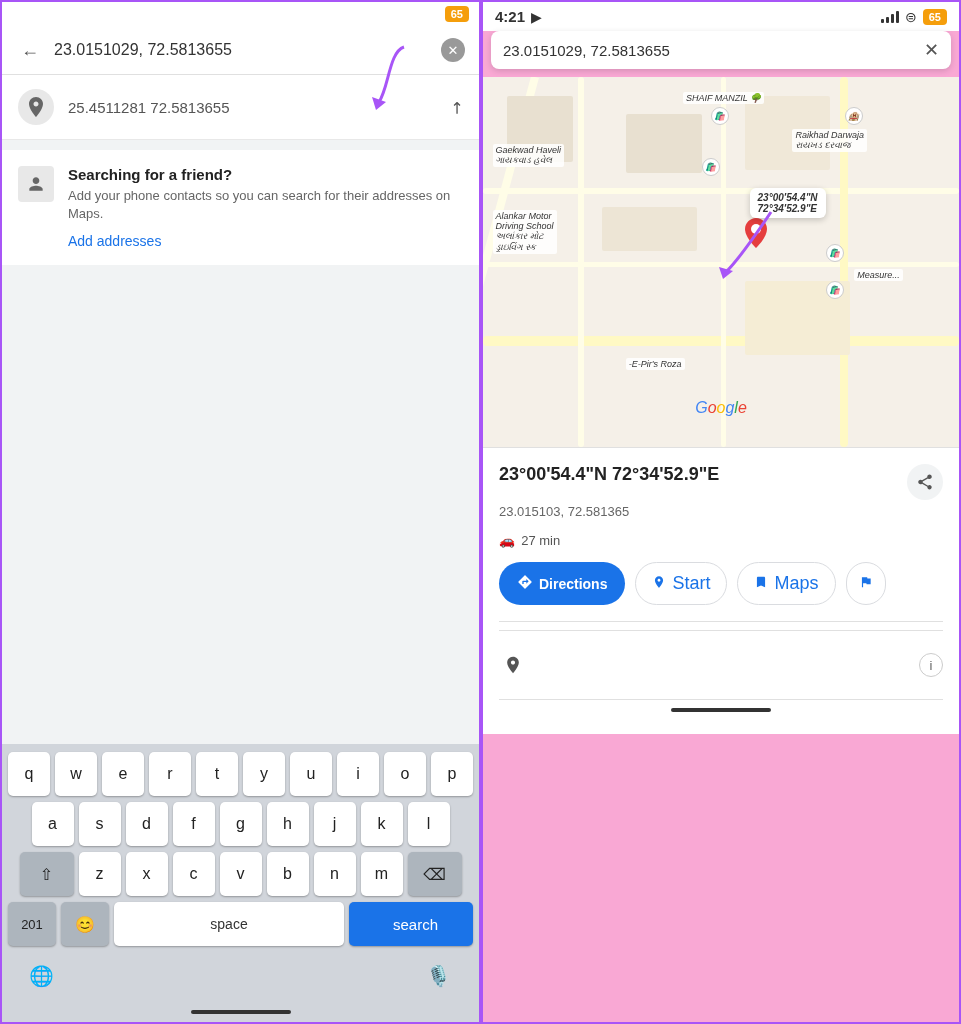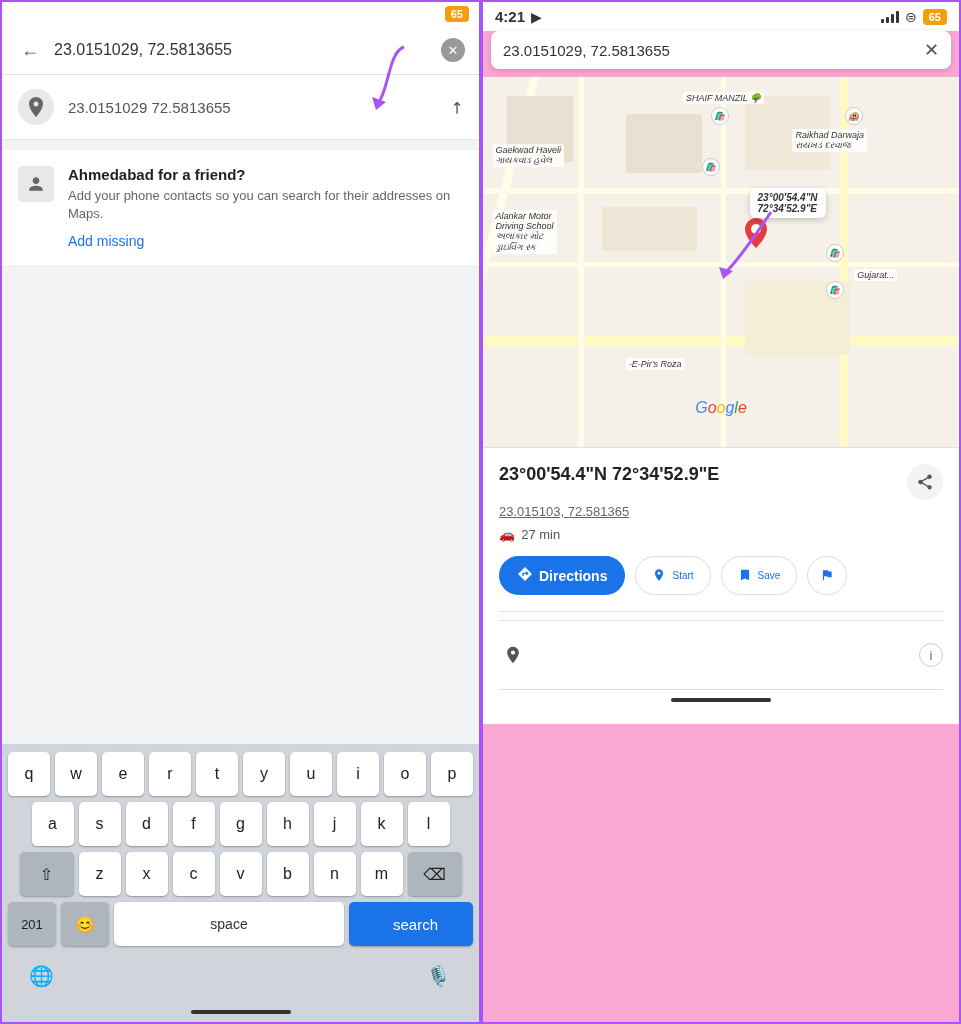--- a/index.html
+++ b/index.html
@@ -432,22 +432,21 @@
       align-items: center;
       justify-content: center;
       cursor: pointer;
       font-size: 16px;
       color: #555;
     }
 
     .location-decimal {
       font-size: 13px;
       color: #666;
-      margin-bottom: 8px;
-      text-decoration: underline;
+      margin-bottom: 14px;
     }
 
     .drive-info {
       font-size: 13px;
       color: #555;
       display: flex;
       align-items: center;
       gap: 6px;
       margin-bottom: 14px;
     }
@@ -472,21 +471,21 @@
       align-items: center;
       gap: 6px;
     }
 
     .btn-outline {
       background: white;
       color: #1a73e8;
       border: 1.5px solid #dadce0;
       border-radius: 24px;
       padding: 10px 16px;
-      font-size: 10px;
+      font-size: 18px;
       font-weight: 500;
       cursor: pointer;
       display: flex;
       align-items: center;
       gap: 6px;
     }
 
     .divider {
       height: 1px;
       background: #e0e0e0;
@@ -580,34 +579,34 @@
     <path d="M 70 5 C 55 10, 55 45, 45 60" stroke="#a855f7" stroke-width="3" fill="none"></path>
     <polygon points="38,55 42,68 52,60" fill="#a855f7"></polygon>
   </svg>
 
   <div class="suggestion-row">
     <div class="suggestion-icon">
       <svg width="16" height="20" viewBox="0 0 16 20" fill="none">
         <path d="M8 0C4.13 0 1 3.13 1 7c0 5.25 7 13 7 13s7-7.75 7-13c0-3.87-3.13-7-7-7zm0 9.5C6.62 9.5 5.5 8.38 5.5 7S6.62 4.5 8 4.5 10.5 5.62 10.5 7 9.38 9.5 8 9.5z" fill="#666"></path>
       </svg>
     </div>
-    <span class="suggestion-text">23.0151029 72.5813655</span>
+    <span class="suggestion-text">25.4511281 72.5813655</span>
     <span class="suggestion-arrow">↗</span>
   </div>
 
   <div class="friend-section">
     <div class="friend-icon">
       <svg width="20" height="20" viewBox="0 0 24 24" fill="#666">
         <path d="M12 12c2.21 0 4-1.79 4-4s-1.79-4-4-4-4 1.79-4 4 1.79 4 4 4zm0 2c-2.67 0-8 1.34-8 4v2h16v-2c0-2.66-5.33-4-8-4z"></path>
       </svg>
     </div>
     <div class="friend-content">
-      <div class="friend-title">Ahmedabad for a friend?</div>
+      <div class="friend-title">Searching for a friend?</div>
       <div class="friend-subtitle">Add your phone contacts so you can search for their addresses on Maps.</div>
-      <div class="add-contacts-link">Add missing</div>
+      <div class="add-contacts-link">Add addresses</div>
     </div>
   </div>
 
   <div class="keyboard-area">
     <div class="keyboard-rows">
 
       <div class="key-row">
         <div class="key">q</div>
         <div class="key">w</div>
         <div class="key">e</div>
@@ -700,21 +699,21 @@
       <div style="position:absolute; top:5%; left:5%; width:14%; height:18%; background:#e8e0d0; border-radius:2px;"></div>
       <div style="position:absolute; top:5%; left:55%; width:18%; height:20%; background:#f0e8d8; border-radius:2px;"></div>
       <div style="position:absolute; top:35%; left:25%; width:20%; height:12%; background:#ede5d5; border-radius:2px;"></div>
       <div style="position:absolute; top:55%; left:55%; width:22%; height:20%; background:#f5edd5; border-radius:2px;"></div>
       <div style="position:absolute; top:10%; left:30%; width:16%; height:16%; background:#e8e0d0; border-radius:2px;"></div>
 
       <div class="map-place-label" style="top:4%; left:42%;">SHAIF MANZIL 🌳</div>
       <div class="map-place-label" style="top:18%; left:2%;">Gaekwad Haveli<br>ગાયકવાડ હવેલ</div>
       <div class="map-place-label" style="top:14%; left:65%;">Raikhad Darwaja<br>રાયખડ દરવાજ</div>
       <div class="map-place-label" style="top:36%; left:2%;">Alankar Motor<br>Driving School<br>અલાંકાર મોટ<br>ડ્રાઇવિંગ સ્ક</div>
-      <div class="map-place-label" style="top:52%; left:78%;">Gujarat...</div>
+      <div class="map-place-label" style="top:52%; left:78%;">Measure...</div>
       <div class="map-place-label" style="top:76%; left:30%;">-E-Pir's Roza</div>
 
       <div style="position:absolute; bottom:8%; left:50%; transform:translateX(-50%);">
         <span class="google-g">G</span><span class="google-o1">o</span><span class="google-o2">o</span><span class="google-g2">g</span><span class="google-l">l</span><span class="google-e">e</span>
       </div>
 
       <div style="position:absolute; top:38%; left:55%; width:22px; height:30px;">
         <svg width="22" height="30" viewBox="0 0 22 30">
           <path d="M11 0C5 0 0 5 0 11C0 19.5 11 30 11 30S22 19.5 22 11C22 5 17 0 11 0Z" fill="#e53e3e"></path>
           <circle cx="11" cy="11" r="5" fill="white"></circle>
@@ -774,21 +773,21 @@
         </span>
         <span>Start</span>
       </button>
 
       <button class="btn-outline">
         <span>
           <svg width="14" height="14" viewBox="0 0 24 24" fill="#1a73e8">
             <path d="M17 3H7c-1.1 0-2 .9-2 2v16l7-3 7 3V5c0-1.1-.9-2-2-2z"></path>
           </svg>
         </span>
-        <span>Save</span>
+        <span>Maps</span>
       </button>
 
       <button class="btn-outline" style="padding: 10px 12px;">
         <span>
           <svg width="14" height="14" viewBox="0 0 24 24" fill="#1a73e8">
             <path d="M14.4 6L14 4H5v17h2v-7h5.6l.4 2h7V6z"></path>
           </svg>
         </span>
       </button>
     </div>

